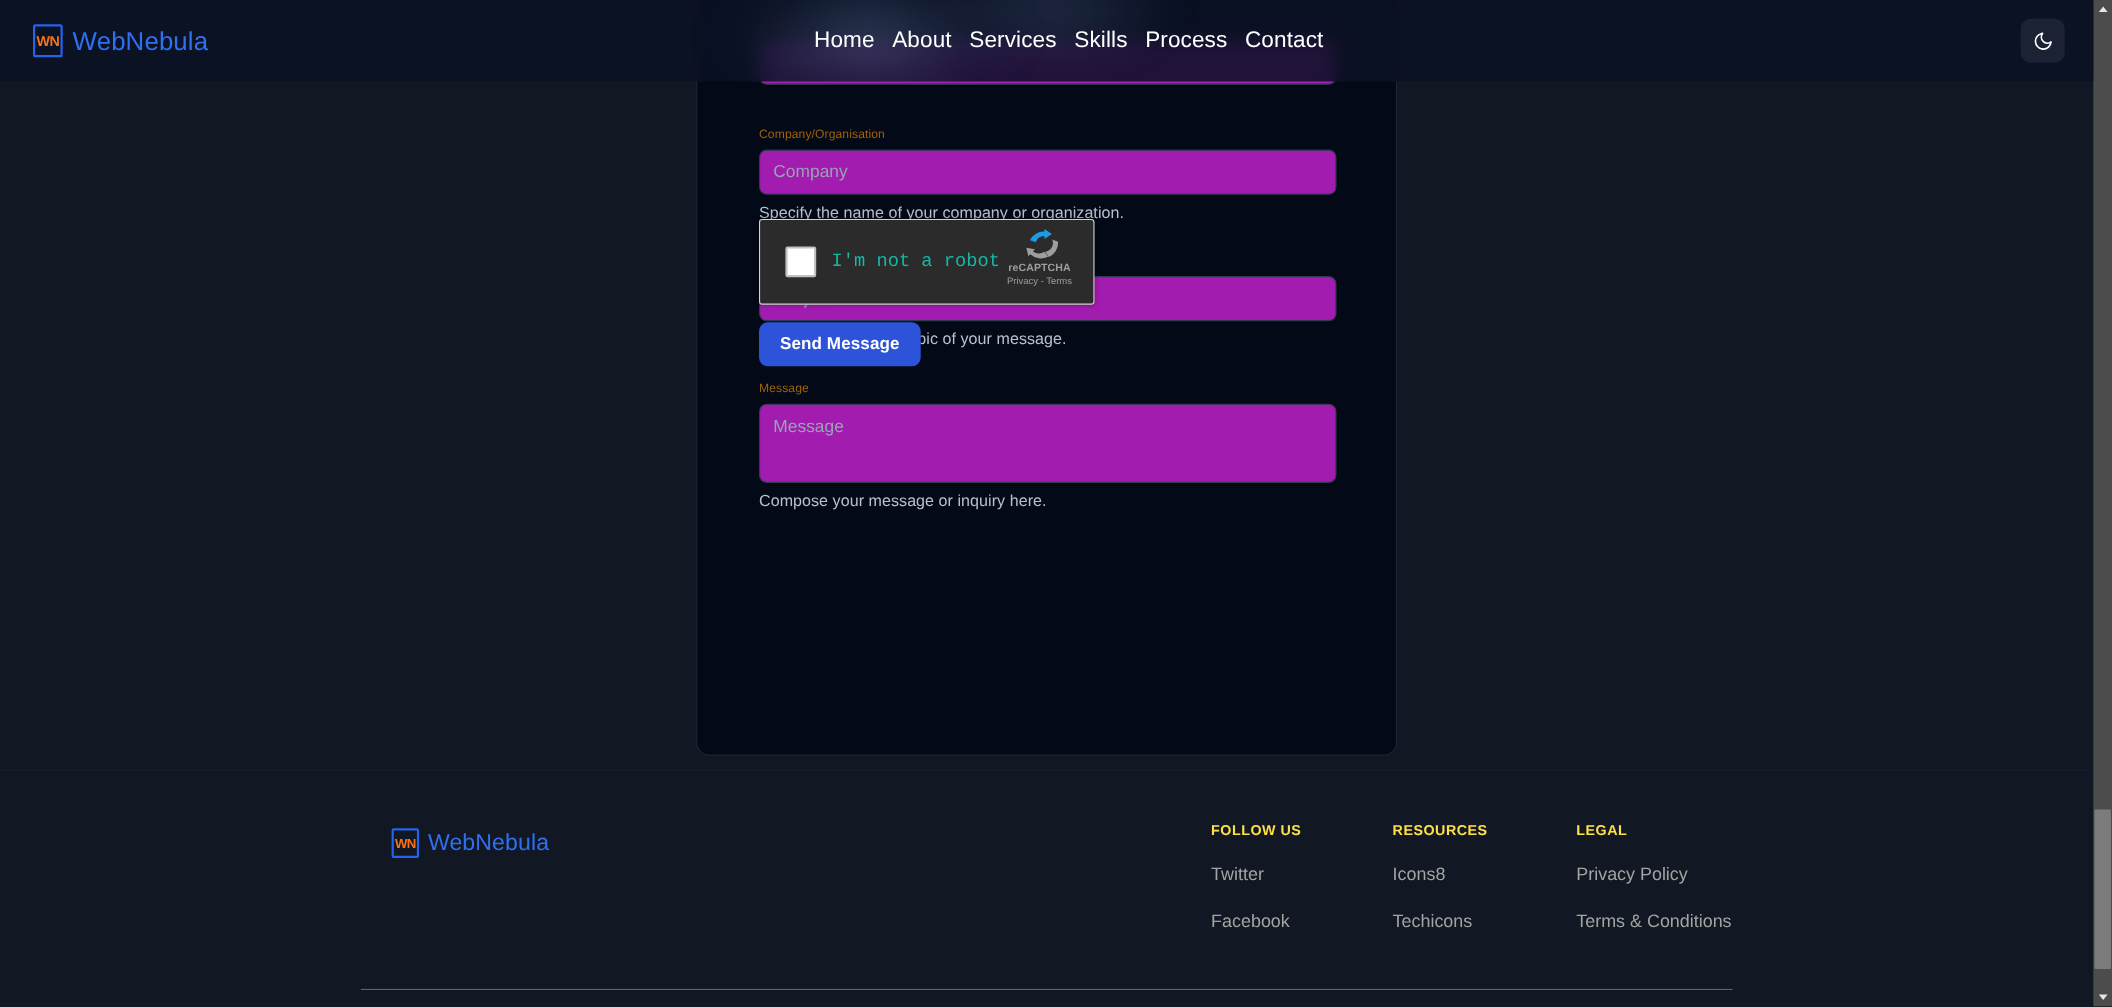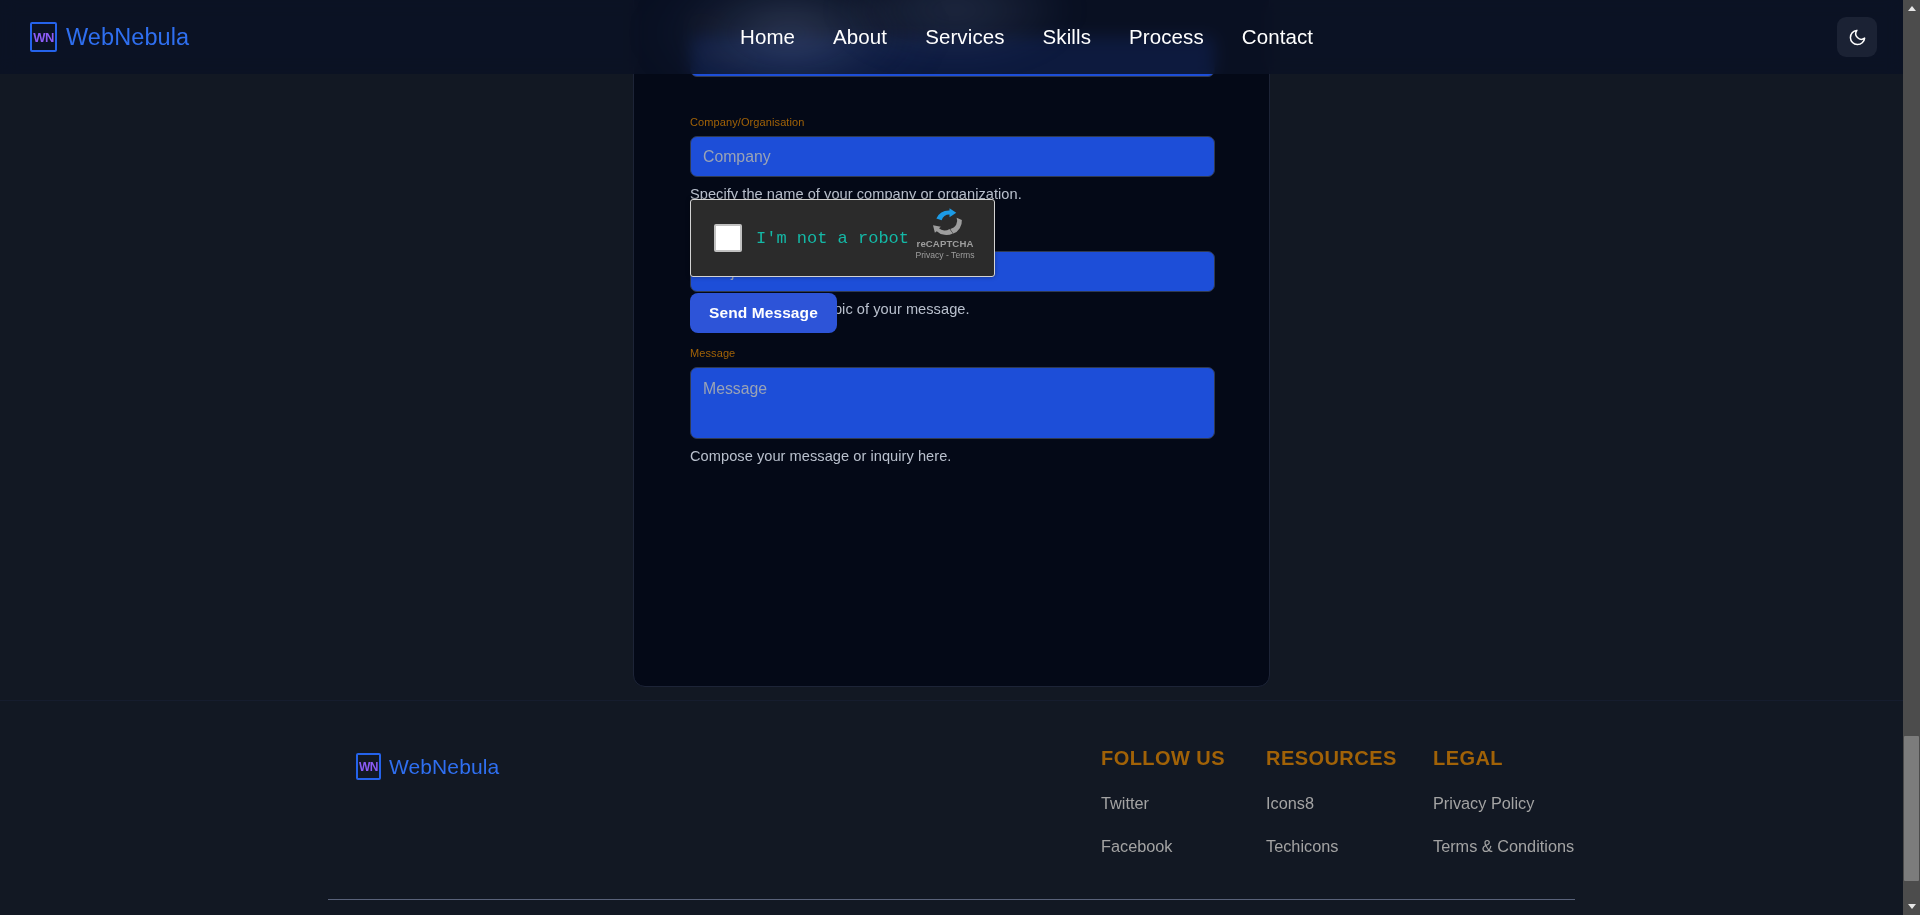--- a/index.html
+++ b/index.html
@@ -61,37 +61,37 @@
   }
   .brand-mark {
     width: 27px; height: 30px;
     border: 2px solid #2563eb;
     border-radius: 2px;
     display: flex;
     align-items: center;
     justify-content: center;
     font-size: 13px;
     font-weight: bold;
-    color: #8b5cf6;
+    color: #f97316;
     letter-spacing: -0.5px;
     line-height: 1;
   }
   .brand-name {
     font-size: 23.5px;
     font-weight: 500;
     color: #2f6ff0;
     letter-spacing: 0.1px;
   }
 
   #nav-links {
     position: absolute;
     left: 740px;
     display: flex;
     align-items: center;
-    gap: 38px;
+    gap: 16px;
   }
   #nav-links a {
     color: #ffffff;
     font-size: 20.5px;
     font-weight: 400;
     text-decoration: none;
     letter-spacing: 0.1px;
     white-space: nowrap;
   }
 
@@ -141,21 +141,21 @@
     font-size: 11px;
     font-weight: normal;
     color: #a16207;
     margin-bottom: 8px;
     letter-spacing: 0.1px;
   }
 
   .text-input, .text-area {
     display: block;
     width: 525px;
-    background: #1d4ed8;
+    background: #a21caf;
     border: 1px solid #303a50;
     border-radius: 7px;
     color: #e6e9ef;
     font-family: "Liberation Sans", sans-serif;
     font-size: 15.8px;
     padding: 0 12px;
     outline: none;
   }
   .text-input { height: 41px; line-height: 41px; }
   .text-area {
@@ -265,23 +265,23 @@
 
   .footer-col {
     position: absolute;
     top: 46px;
   }
   .footer-col.c1 { left: 1101px; }
   .footer-col.c2 { left: 1266px; }
   .footer-col.c3 { left: 1433px; }
 
   .footer-heading {
-    font-size: 20px;
+    font-size: 13px;
     font-weight: bold;
-    color: #a16207;
+    color: #fde047;
     letter-spacing: 0.45px;
     margin-bottom: 24px;
   }
   .footer-link {
     display: block;
     font-size: 16.3px;
     color: #a3a3a3;
     text-decoration: none;
     margin-bottom: 24px;
     white-space: nowrap;

